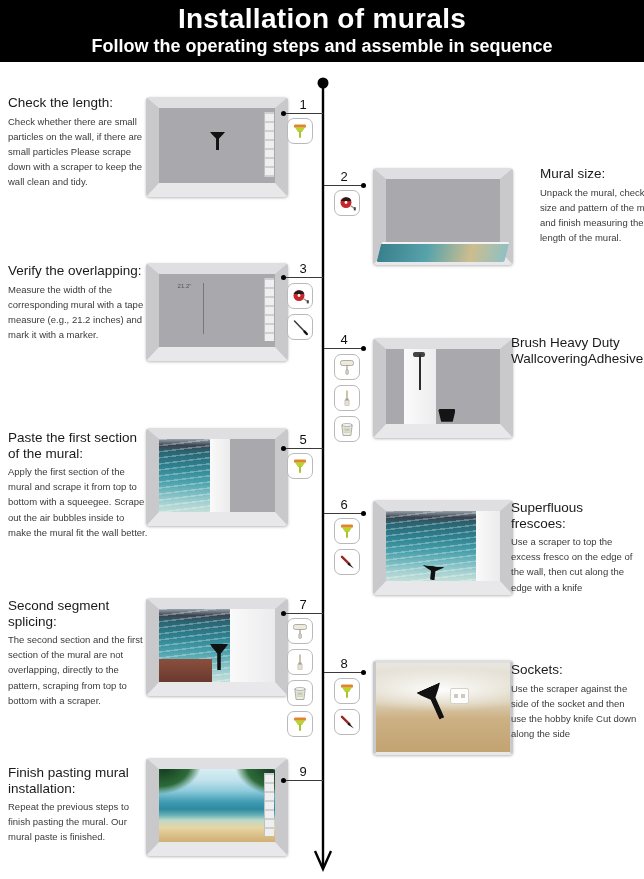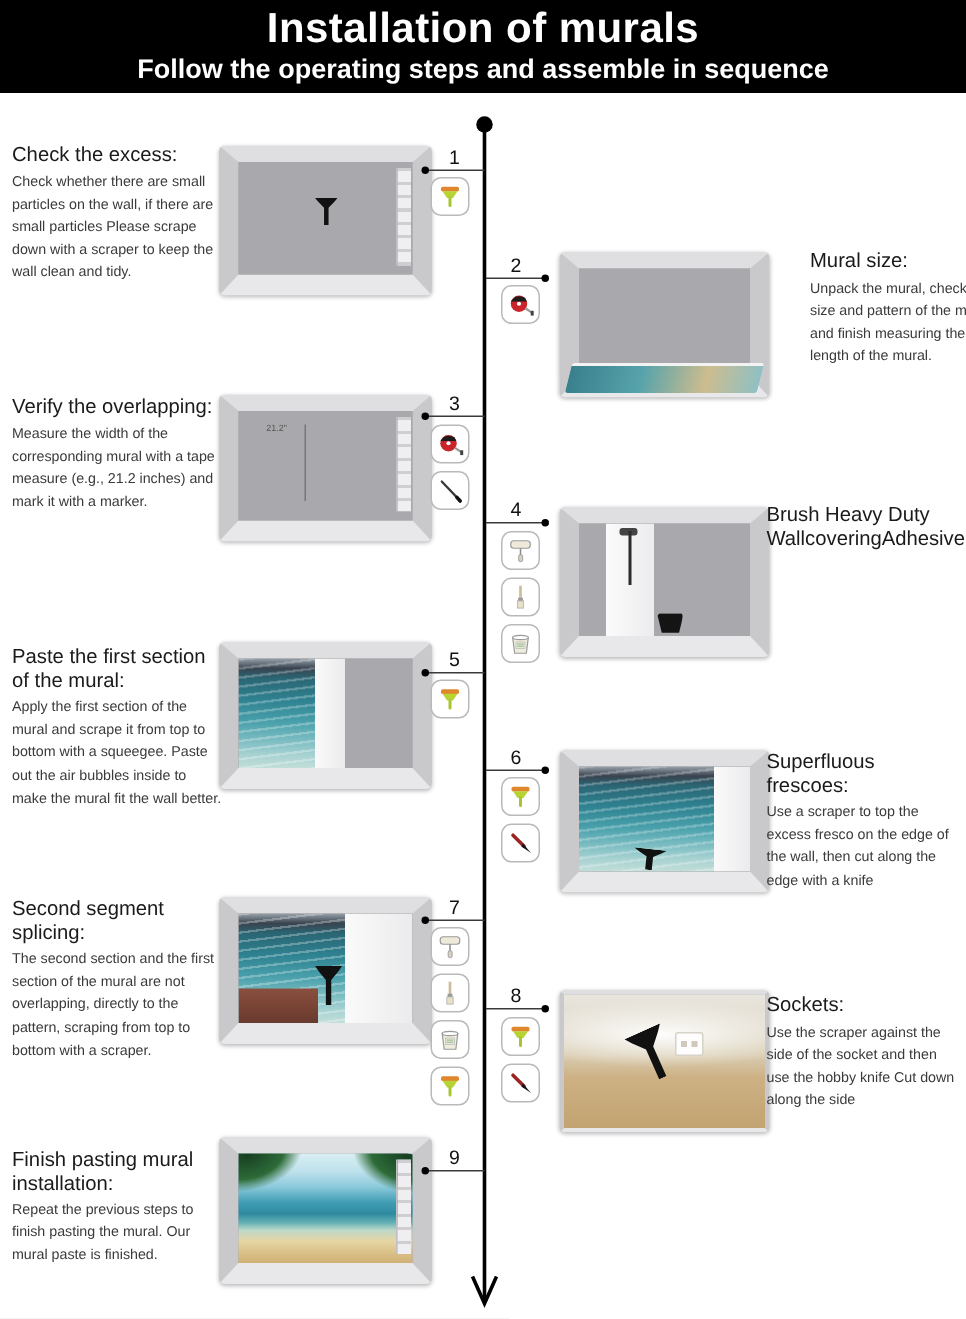--- a/index.html
+++ b/index.html
@@ -78,21 +78,21 @@
     <h2>Follow the operating steps and assemble in sequence</h2>
   </div>
 
   <svg class="timeline" viewBox="0 0 30 806">
     <circle cx="15" cy="13" r="5.5" fill="#000"></circle>
     <line x1="15" y1="13" x2="15" y2="796" stroke="#000" stroke-width="2.4"></line>
     <polyline points="7,781 15,799 23,781" fill="none" stroke="#000" stroke-width="2.4"></polyline>
   </svg>
 
   <div class="step-text" style="left:8px;top:95px;width:138px;">
-    <h3>Check the excess:</h3>
+    <h3>Check the length:</h3>
     <p>Check whether there are small particles on the wall, if there are small particles Please scrape down with a scraper to keep the wall clean and tidy.</p>
   </div>
   <div class="room" style="left:146px;top:97px;width:142px;height:100px;">
     <div class="scene">
       <div class="glyph-squeegee" style="left:44%;top:32%;width:15px;height:18px;"></div>
       <div class="ladder"></div>
     </div>
   </div>
   <div class="conn cl" style="top:113px;">
     <span class="num">1</span>
@@ -201,21 +201,21 @@
       <div class="roller-sil"></div>
       <div class="bucket-sil"></div>
     </div>
   </div>
   <div class="step-text" style="left:511px;top:335px;width:128px;">
     <h3>Brush Heavy Duty WallcoveringAdhesive:</h3>
   </div>
 
   <div class="step-text" style="left:8px;top:430px;width:140px;">
     <h3>Paste the first section of the mural:</h3>
-    <p>Apply the first section of the mural and scrape it from top to bottom with a squeegee. Paste out the air bubbles inside to make the mural fit the wall better.</p>
+    <p>Apply the first section of the mural and scrape it from top to bottom with a squeegee. Scrape out the air bubbles inside to make the mural fit the wall better.</p>
   </div>
   <div class="room" style="left:146px;top:428px;width:142px;height:98px;">
     <div class="scene">
       <div class="ocean" style="position:absolute;left:0;top:0;bottom:0;width:44%;"></div>
       <div class="white-strip" style="position:absolute;left:44%;top:0;bottom:0;width:17%;"></div>
     </div>
   </div>
   <div class="conn cl" style="top:448px;">
     <span class="num">5</span>
       <span class="enddot"></span>

